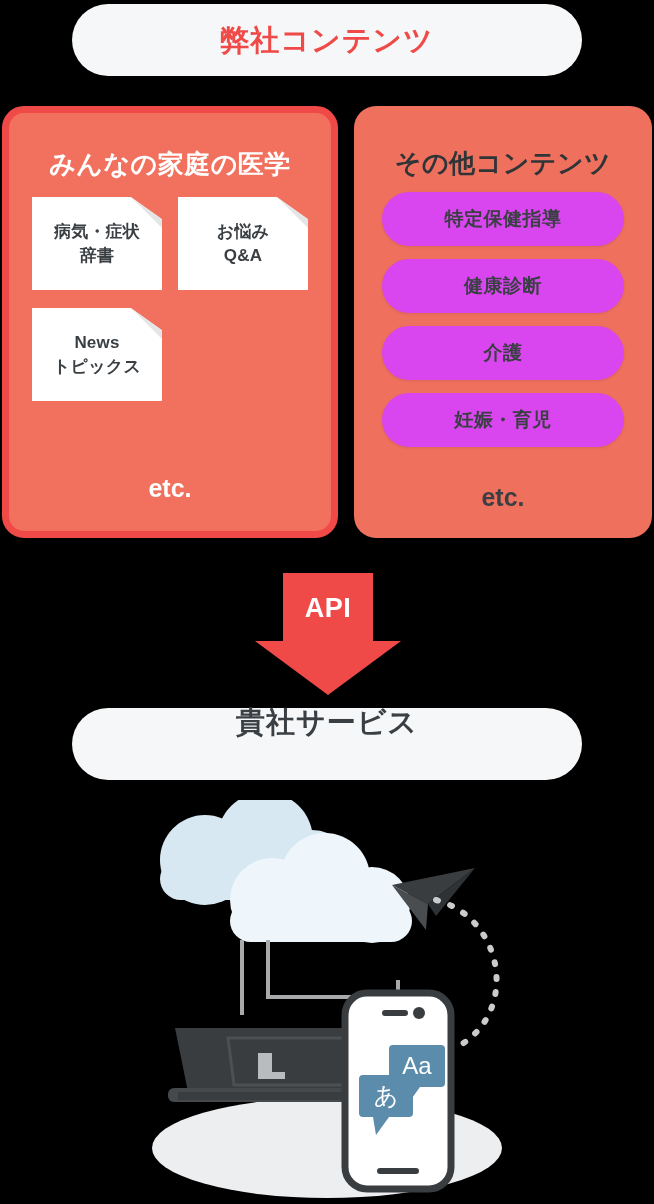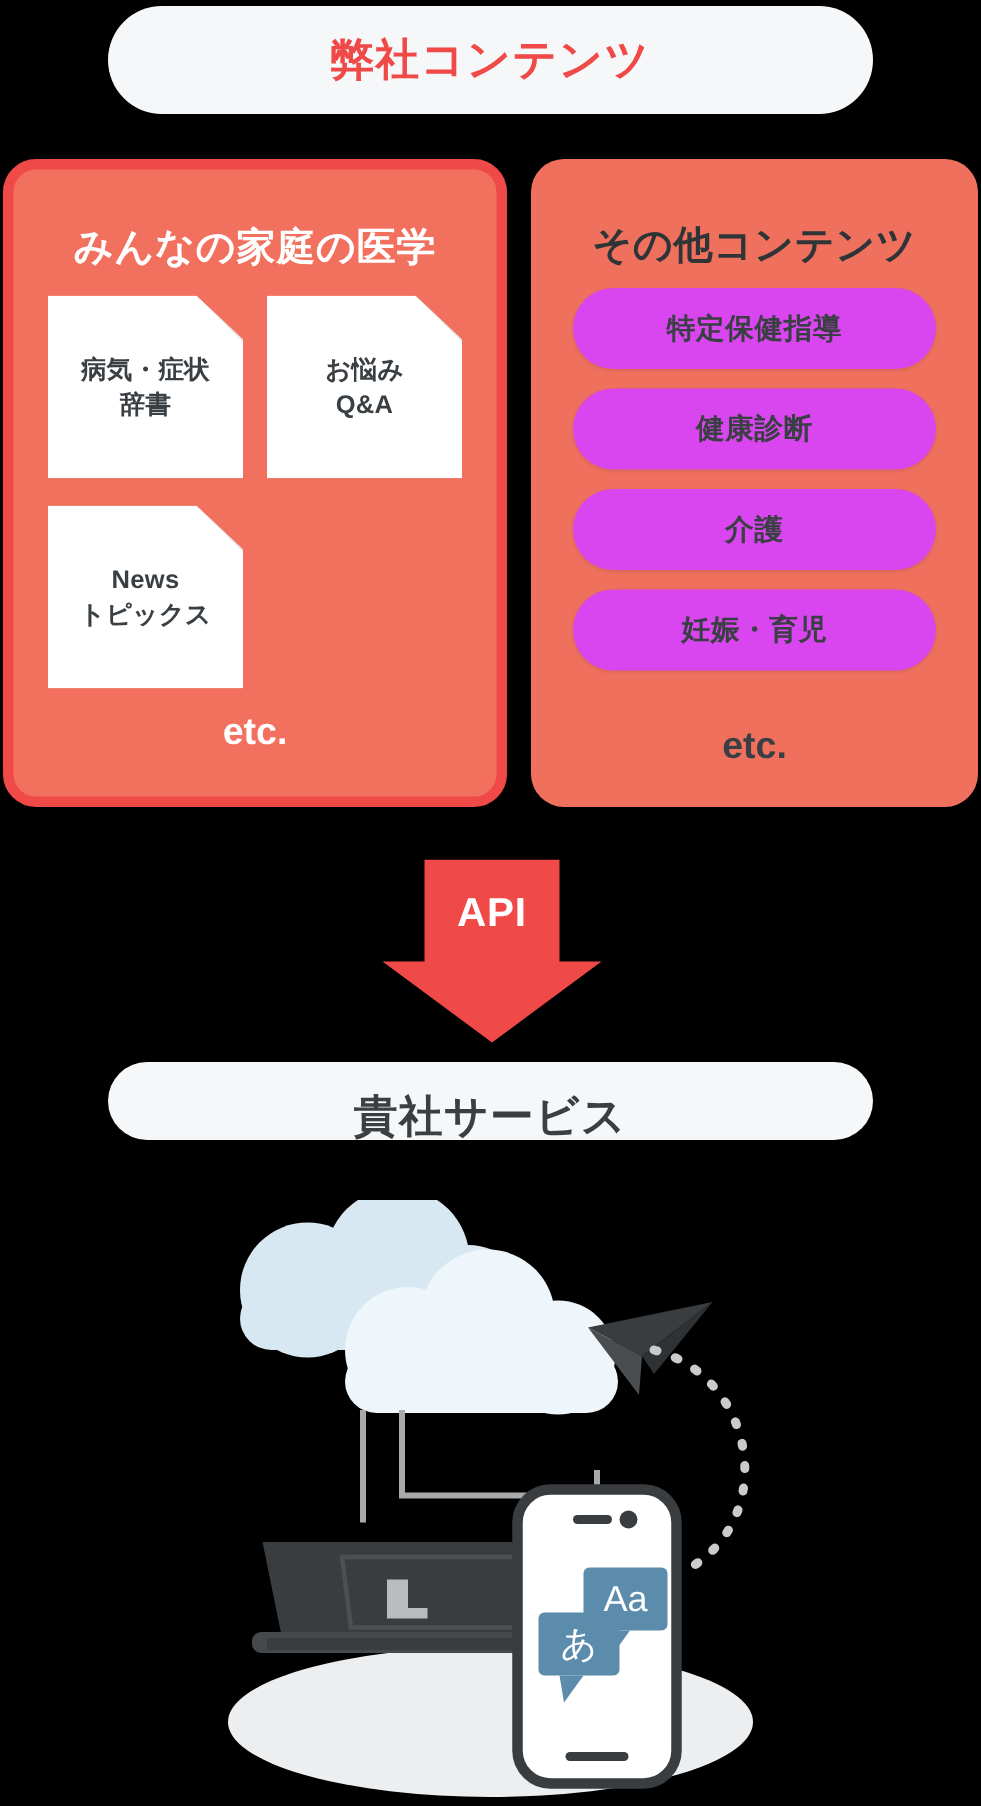--- a/index.html
+++ b/index.html
@@ -80,21 +80,21 @@
     left: 23px;
     top: 84px;
     width: 276px;
     display: flex;
     flex-wrap: wrap;
     gap: 18px 16px;
   }
   .doc-card {
     position: relative;
     width: 130px;
-    height: 122px;
+    height: 93px;
     background: #ffffff;
     display: flex;
     flex-direction: column;
     align-items: center;
     justify-content: center;
     text-align: center;
     box-shadow: 0 2px 4px rgba(0,0,0,0.13);
     clip-path: polygon(0 0, 76% 0, 100% 24%, 100% 100%, 0 100%);
   }
   .doc-card .fold {
@@ -172,25 +172,25 @@
     letter-spacing: 0.5px;
     line-height: 1;
   }
 
   
   .service-pill {
     position: absolute;
     left: 72px;
     top: 708px;
     width: 510px;
-    height: 52px;
+    height: 72px;
     background: #f6f7f8;
     border-radius: 37px;
     display: flex;
-    align-items: flex-end;
+    align-items: flex-start;
     justify-content: center;
   }
   .service-pill .pill-text {
     font-size: 29px;
     font-weight: bold;
     color: #3a3f43;
     letter-spacing: 1px;
     line-height: 1;
   }
 

